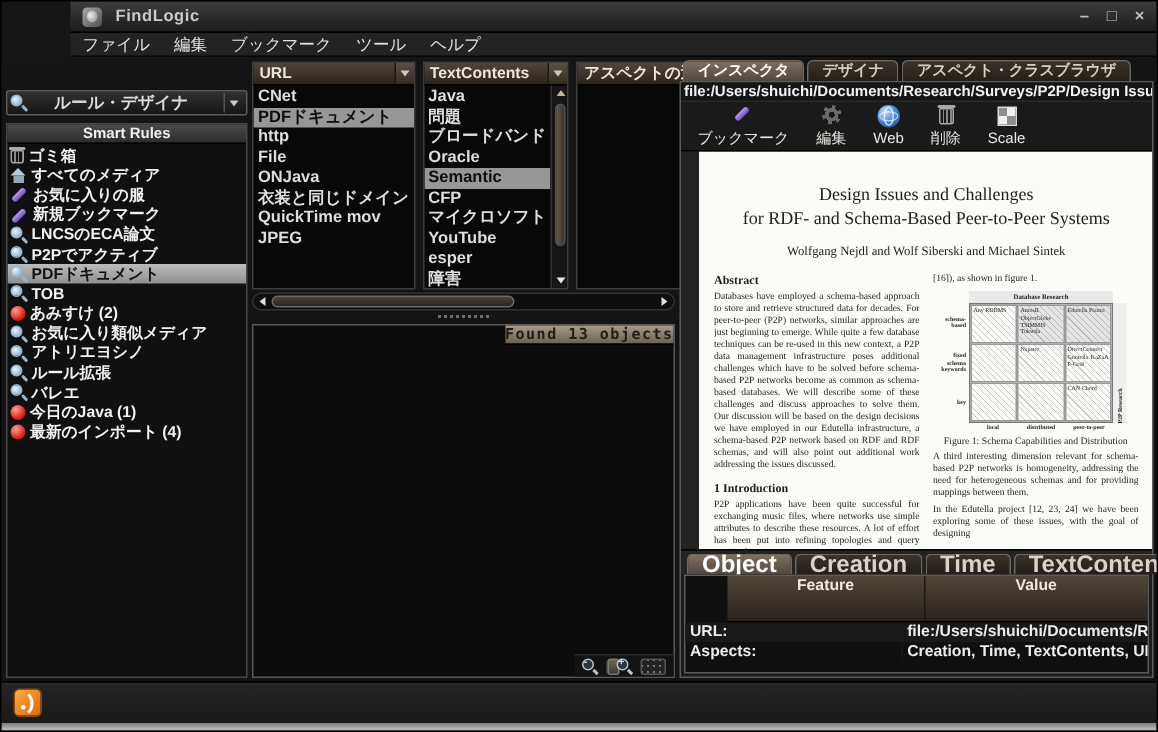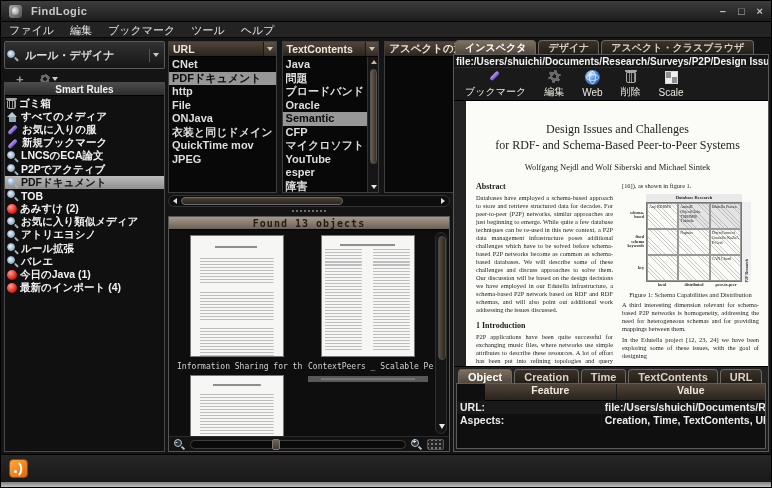--- a/index.html
+++ b/index.html
@@ -1,18 +1,18 @@
 <!DOCTYPE html>
 <html><head>
 <meta charset="utf-8">
 <style>
   html,body{margin:0;padding:0;background:#333;}
   *{box-sizing:border-box;}
   #window{position:relative;width:772px;height:488px;background:#151515;border:1px solid #000;
-    font-family:"Liberation Sans","DejaVu Sans",sans-serif;overflow:hidden;}
+    font-family:"Liberation Sans","DejaVu Sans",sans-serif;overflow:hidden;padding-left:46px;}
 
   
   .titlebar{height:21px;display:flex;align-items:center;padding:0 8px;
     background:linear-gradient(#3d3d3d,#1c1c1c);border-bottom:1px solid #000;}
   .app-icon{width:13px;height:13px;margin-right:9px;border-radius:3px;
     background:linear-gradient(135deg,#a8a8a8,#4f4f4f);position:relative;}
   .app-icon::after{content:"";position:absolute;left:3px;top:2px;width:7px;height:8px;
     border-radius:50%;background:radial-gradient(circle at 30% 40%,#f0f0f0,#808080);}
   .win-title{font-weight:bold;font-size:11px;color:#c9c9c9;letter-spacing:.4px;}
   .win-controls{margin-left:auto;display:flex;gap:12px;color:#c0c0c0;font-size:11px;font-weight:bold;}
@@ -21,22 +21,22 @@
   
   .menubar{height:16px;display:flex;align-items:center;background:#232323;
     border-bottom:1px solid #070707;color:#e3e3e3;font-size:11px;}
   .menu-item{padding:0 8px;line-height:16px;}
 
   
   .content{position:absolute;top:38px;left:0;right:0;bottom:33px;background:#141414;}
 
   
   .sidebar{position:absolute;left:3px;top:2px;width:161px;bottom:2px;}
-  .selector{height:28px;display:flex;align-items:center;gap:7px;padding:0 2px;
-    background:linear-gradient(#313131,#161616);border:1px solid #5c5c5c;border-radius:2px;}
+  .selector{height:17px;display:flex;align-items:center;gap:18px;padding:0 2px;
+    background:linear-gradient(#313131,#161616);border:1px solid #5c5c5c;border-radius:2px;margin-top:19px;}
   .selector .sel-label{flex:1;font-size:11px;font-weight:bold;color:#dcdcdc;white-space:nowrap;overflow:hidden;}
   .sel-arrow{width:13px;height:13px;display:flex;align-items:center;justify-content:center;
     border-left:1px solid #555;}
   .tri-down{width:0;height:0;border-left:3px solid transparent;border-right:3px solid transparent;
     border-top:4px solid #cfc8bc;}
   .side-tools{height:20px;display:flex;align-items:center;gap:16px;padding-left:12px;}
   .plus-btn{color:#9c9c9c;font-size:13px;font-weight:bold;line-height:13px;}
   .gear-btn{display:flex;align-items:center;gap:2px;}
   .rules-panel{position:absolute;left:0;right:0;top:41px;bottom:0;border:1px solid #494949;
     background:#101010;display:flex;flex-direction:column;}
@@ -108,21 +108,21 @@
   .hs-btn{width:12px;display:flex;align-items:center;justify-content:center;}
   .tri-left{width:0;height:0;border-top:3px solid transparent;border-bottom:3px solid transparent;
     border-right:4px solid #e0e0e0;}
   .tri-right{width:0;height:0;border-top:3px solid transparent;border-bottom:3px solid transparent;
     border-left:4px solid #e0e0e0;}
   .hs-thumb{position:absolute;left:12px;width:58%;top:1px;bottom:1px;border-radius:5px;
     background:linear-gradient(#4c4236,#2b251e);border:1px solid #6a6a6a;}
   .splitter{height:7px;display:flex;align-items:center;justify-content:center;}
   .split-dots{width:34px;border-top:2px dotted #6e6e6e;}
   .results{position:absolute;left:0;right:0;top:175px;bottom:0;border:1px solid #565656;
-    background:#0c0c0c;display:flex;flex-direction:column;}
+    background:#0c0c0c;display:flex;flex-direction:column;align-items:flex-end;}
   .res-header{height:13px;line-height:13px;text-align:center;letter-spacing:1px;
     font-family:"DejaVu Sans Mono","Liberation Mono",monospace;font-size:10px;font-weight:bold;color:#221c14;
     background:linear-gradient(#a69989,#6b6156);border-bottom:1px solid #000;}
   .res-body{flex:1;position:relative;overflow:hidden;background:#0e0e0e;}
   .thumb-row1{position:absolute;top:6px;left:2px;right:16px;height:124px;display:flex;}
   .thumb-cell{flex:1;display:flex;align-items:flex-start;justify-content:center;}
   .caption-row{position:absolute;top:132px;left:2px;right:16px;height:11px;display:flex;
     font-family:"DejaVu Sans Mono","Liberation Mono",monospace;font-size:8px;color:#d2d2d2;}
   .caption-row span{flex:1;padding-left:6px;white-space:nowrap;overflow:hidden;}
   .thumb-row2{position:absolute;top:146px;left:2px;right:16px;bottom:0;display:flex;}
@@ -213,25 +213,25 @@
   .fig-cell.shade{background-color:#e4e4e4;}
   .fig-right{width:9px;display:flex;align-items:flex-end;justify-content:center;background:#efefef;}
   .fig-right span{writing-mode:vertical-rl;transform:rotate(180deg);font-size:4px;font-weight:bold;}
   .fig-cols{display:flex;margin-left:24px;width:96px;}
   .fig-cols div{flex:1;text-align:center;font-size:4px;font-weight:bold;}
   .fig-caption{text-align:center;font-size:6.5px;margin-top:4px;}
   .p-para{margin:0 0 3px;}
   .detail-tabs{height:16px;flex:none;display:flex;gap:2px;padding:2px 0 0 4px;align-items:flex-end;background:#232323;}
   .dtab{height:14px;line-height:14px;padding:0 9px;border:1px solid #6e685f;border-bottom:none;
     border-radius:4px 4px 0 0;background:linear-gradient(#39322a,#231e17);color:#d8d2c8;
-    font-size:11px;font-weight:bold;}
+    font-size:16px;font-weight:bold;}
   .dtab.active{background:linear-gradient(#7d7061,#51473c);color:#fff;}
   .rtable{flex:none;height:66px;margin:0 2px 2px;border:1px solid #5c5c5c;background:#0f0f0f;
     font-size:10.5px;font-weight:bold;display:flex;flex-direction:column;}
-  .rt-header{display:flex;height:17px;flex:none;background:linear-gradient(#50453a,#2a241d);
+  .rt-header{display:flex;height:31px;flex:none;background:linear-gradient(#50453a,#2a241d);
     color:#efe9de;border-bottom:1px solid #000;margin-left:28px;}
   .rt-header div{line-height:13px;text-align:center;}
   .rt-c1{width:47%;border-right:1px solid #191919;}
   .rt-c2{flex:1;}
   .rt-row{display:flex;height:13px;color:#ececec;justify-content:center;}
   .rt-row:nth-child(odd){background:#191919;}
   .rt-row div{line-height:13px;padding-left:3px;white-space:nowrap;overflow:hidden;}
 
   
   .statusbar{position:absolute;left:0;right:0;bottom:5px;height:28px;

